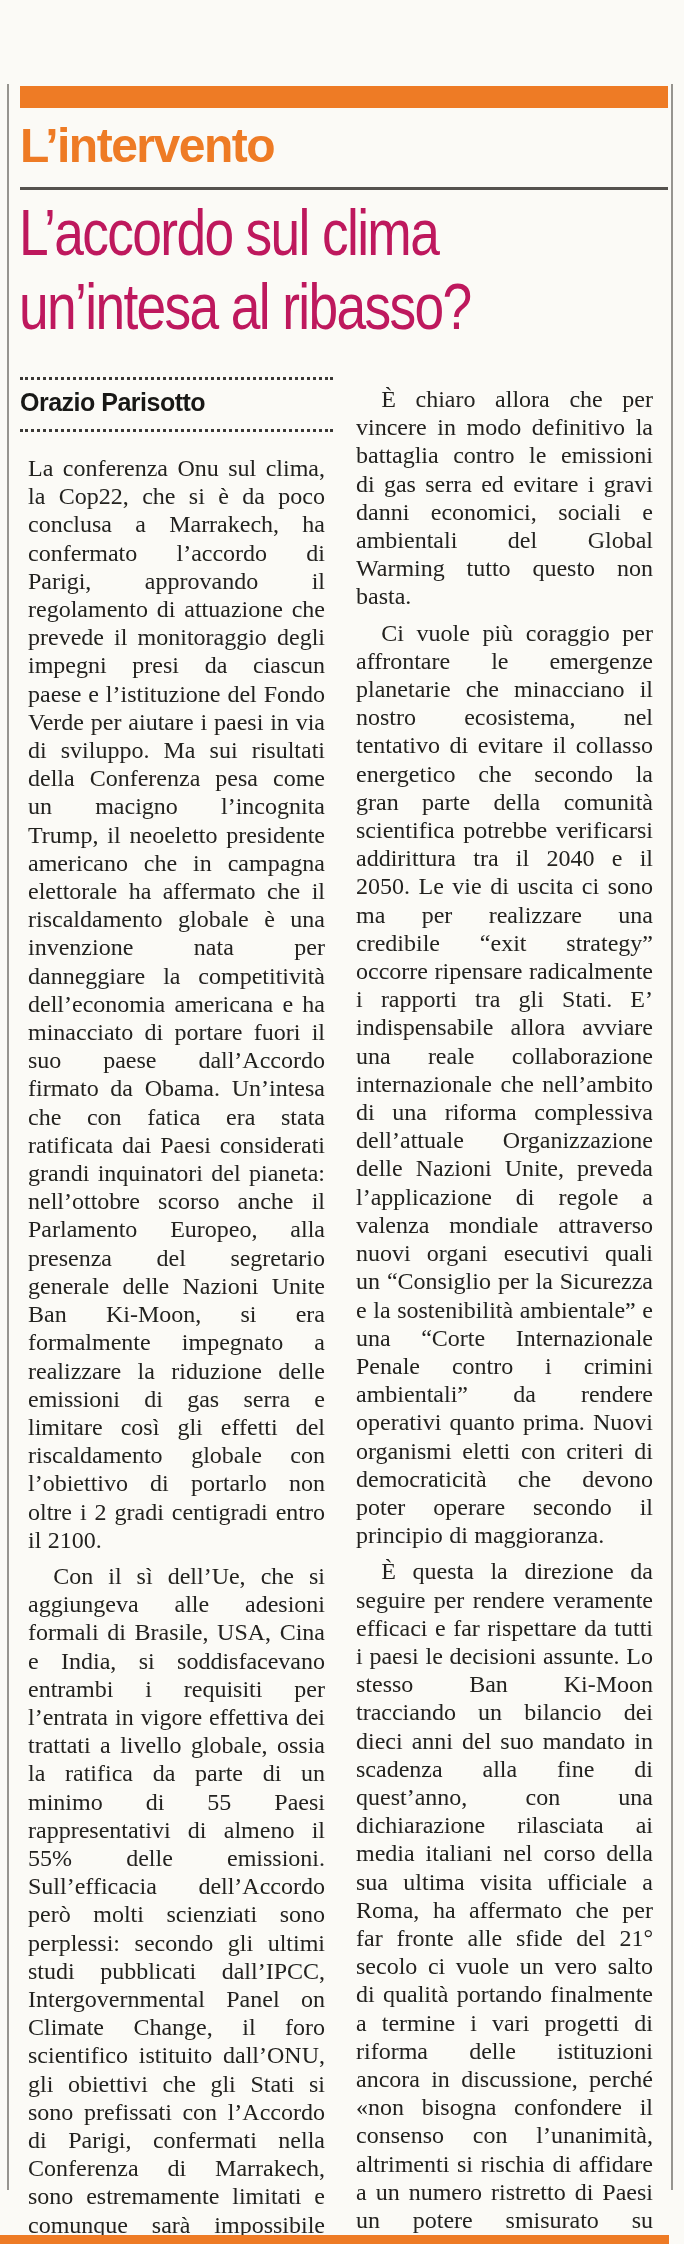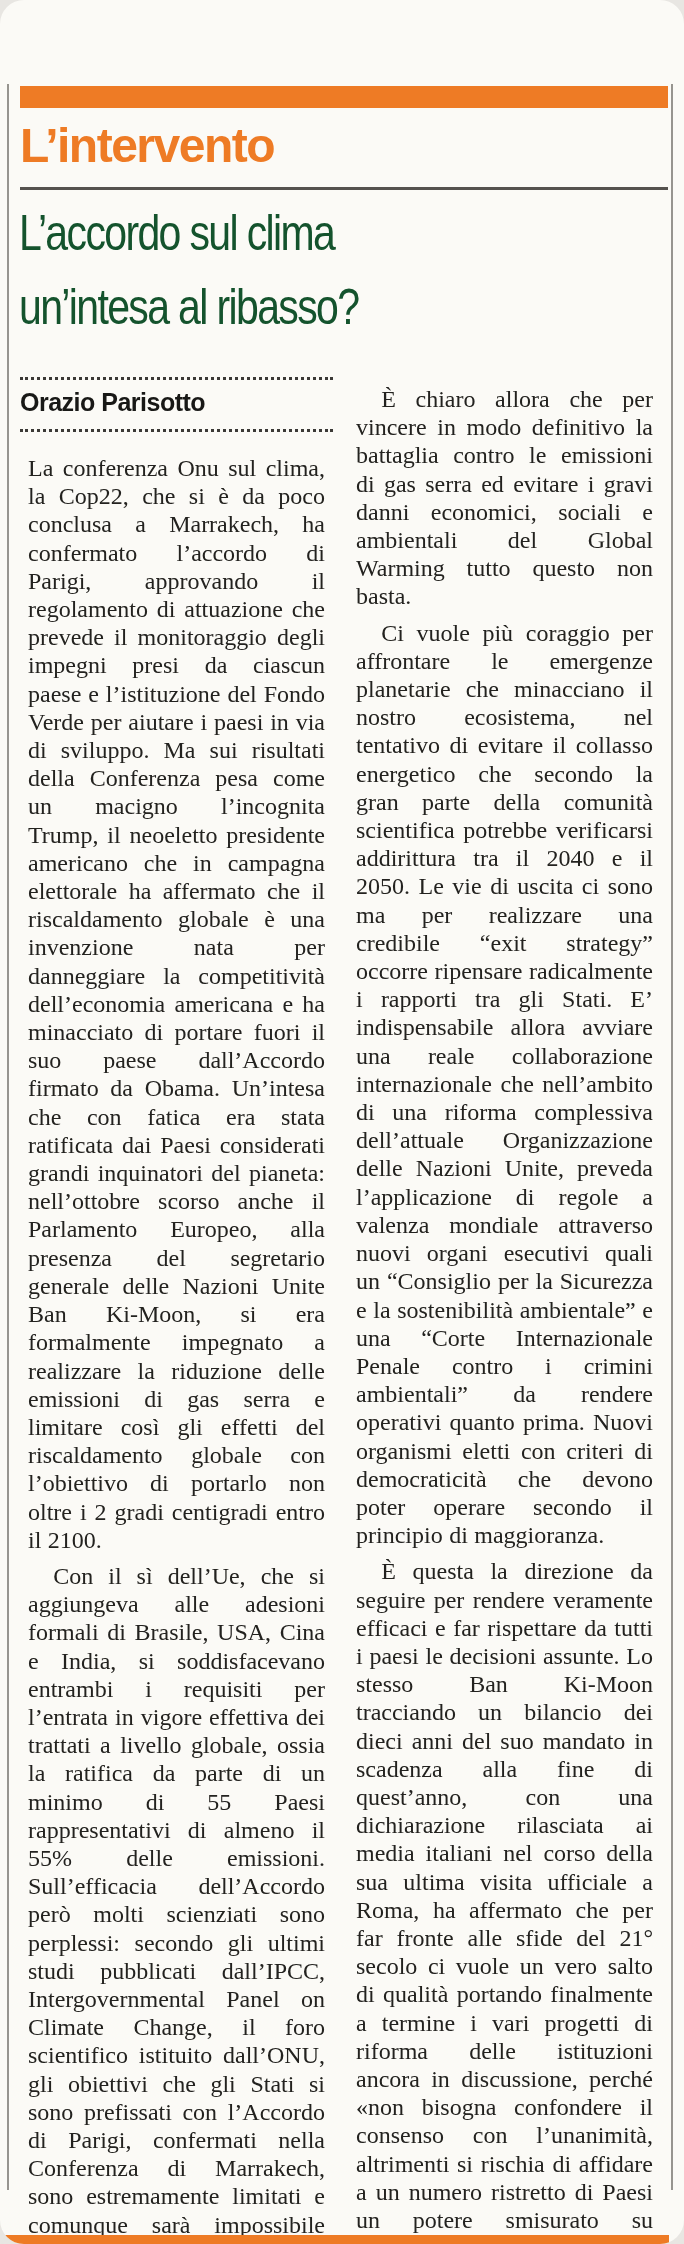--- a/index.html
+++ b/index.html
@@ -2,21 +2,20 @@
 <html lang="it"><head>
 <meta charset="utf-8">
 <style>
   html,body { margin:0; padding:0; background:#e8e6e2; }
   .page {
     position:relative;
     width:684px; height:2244px;
     background:#fbfaf6;
     overflow:hidden;
     font-family:"Liberation Serif", serif;
-    border-radius:24px;
   }
   .frame-rule {
     position:absolute; top:84px; width:2px; height:2106px;
     background:#96948f;
   }
   .frame-rule.left  { left:7px; }
   .frame-rule.right { left:671px; }
   .accent-bar { position:absolute; }
   .accent-bar.top    { left:20px; top:86px;   width:648px; height:22px; }
   .accent-bar.bottom { left:0;    top:2235px; width:669px; height:9px;  }
@@ -26,22 +25,22 @@
     font-weight:700; font-size:48px; letter-spacing:-1.5px;
     line-height:1.1;
   }
   .kicker-rule {
     position:absolute; left:20px; top:187px; width:648px; height:3px;
     background:#55524e;
   }
   .headline {
     position:absolute; left:19px; top:196px; margin:0;
     font-family:"Liberation Sans", sans-serif;
-    font-weight:400; font-size:50px; line-height:74px;
-    letter-spacing:-2px; color:#14532d;
+    font-weight:400; font-size:65px; line-height:74px;
+    letter-spacing:-2px; color:#be185d;
   }
   .hl-line {
     display:block; white-space:nowrap;
     transform:scaleX(0.82); transform-origin:0 50%;
   }
   .columns {
     position:absolute; left:20px; top:377px; width:643px;
     display:flex; gap:15px;
   }
   .col { width:313px; }

